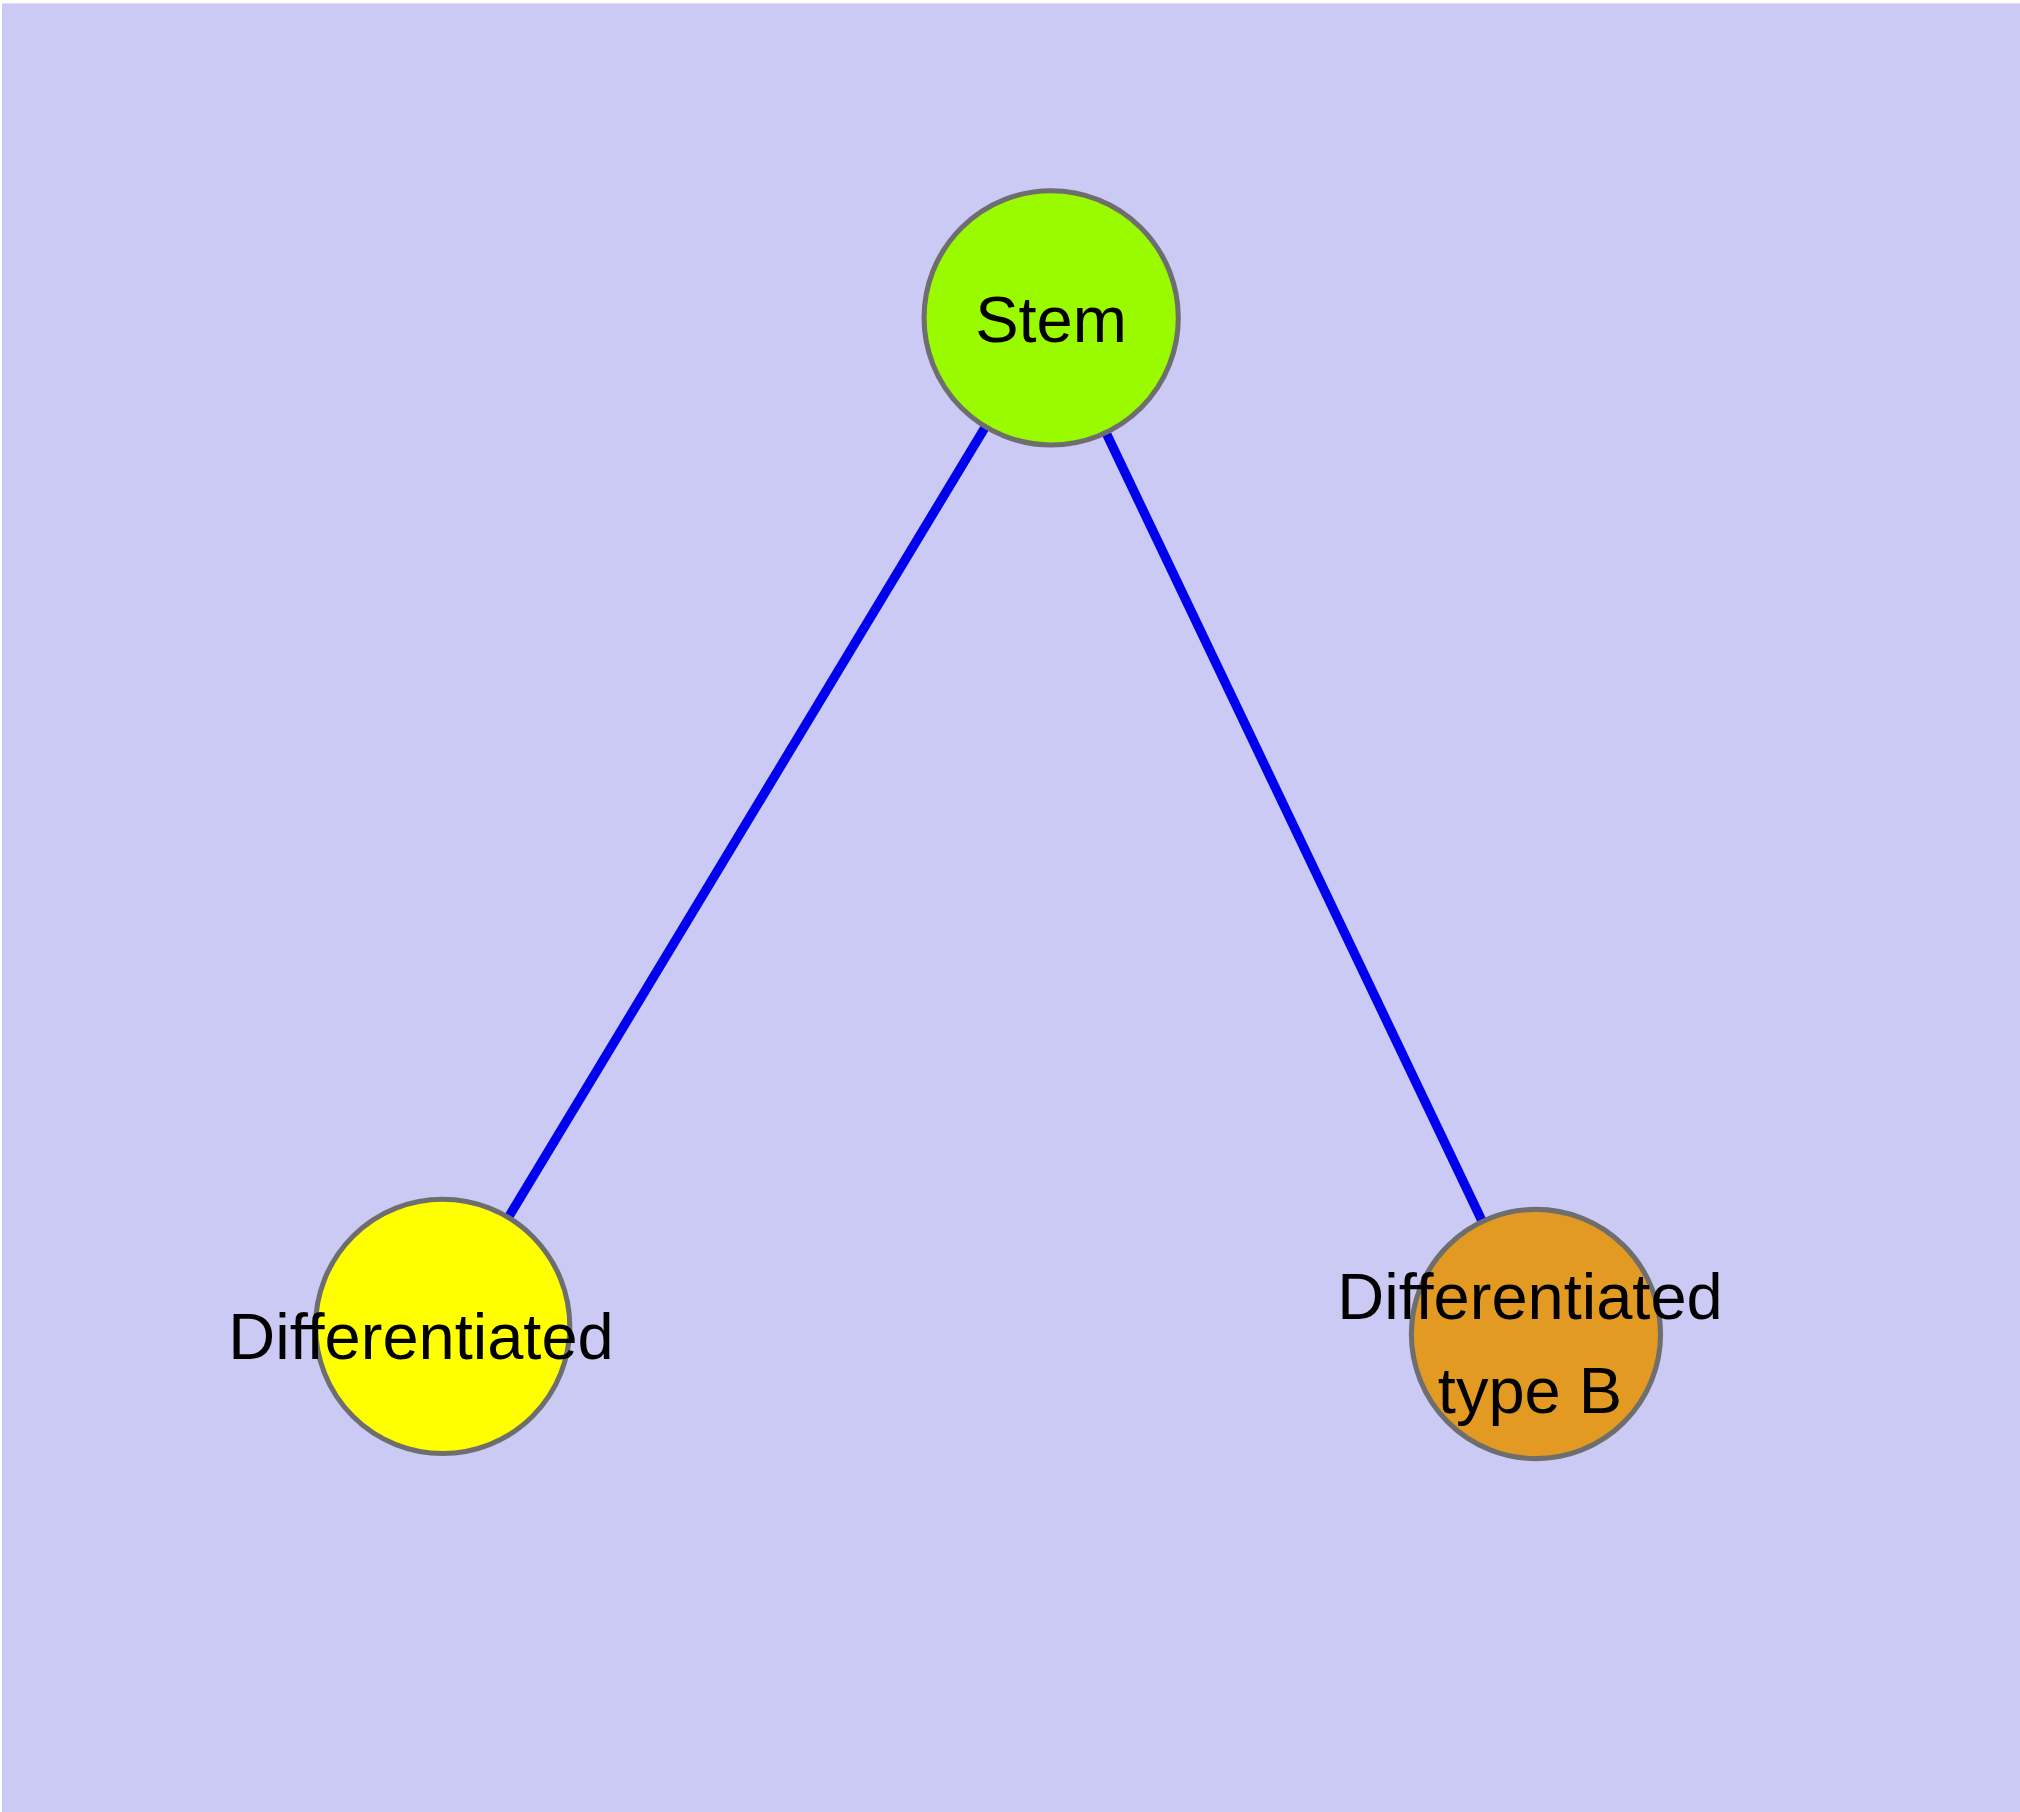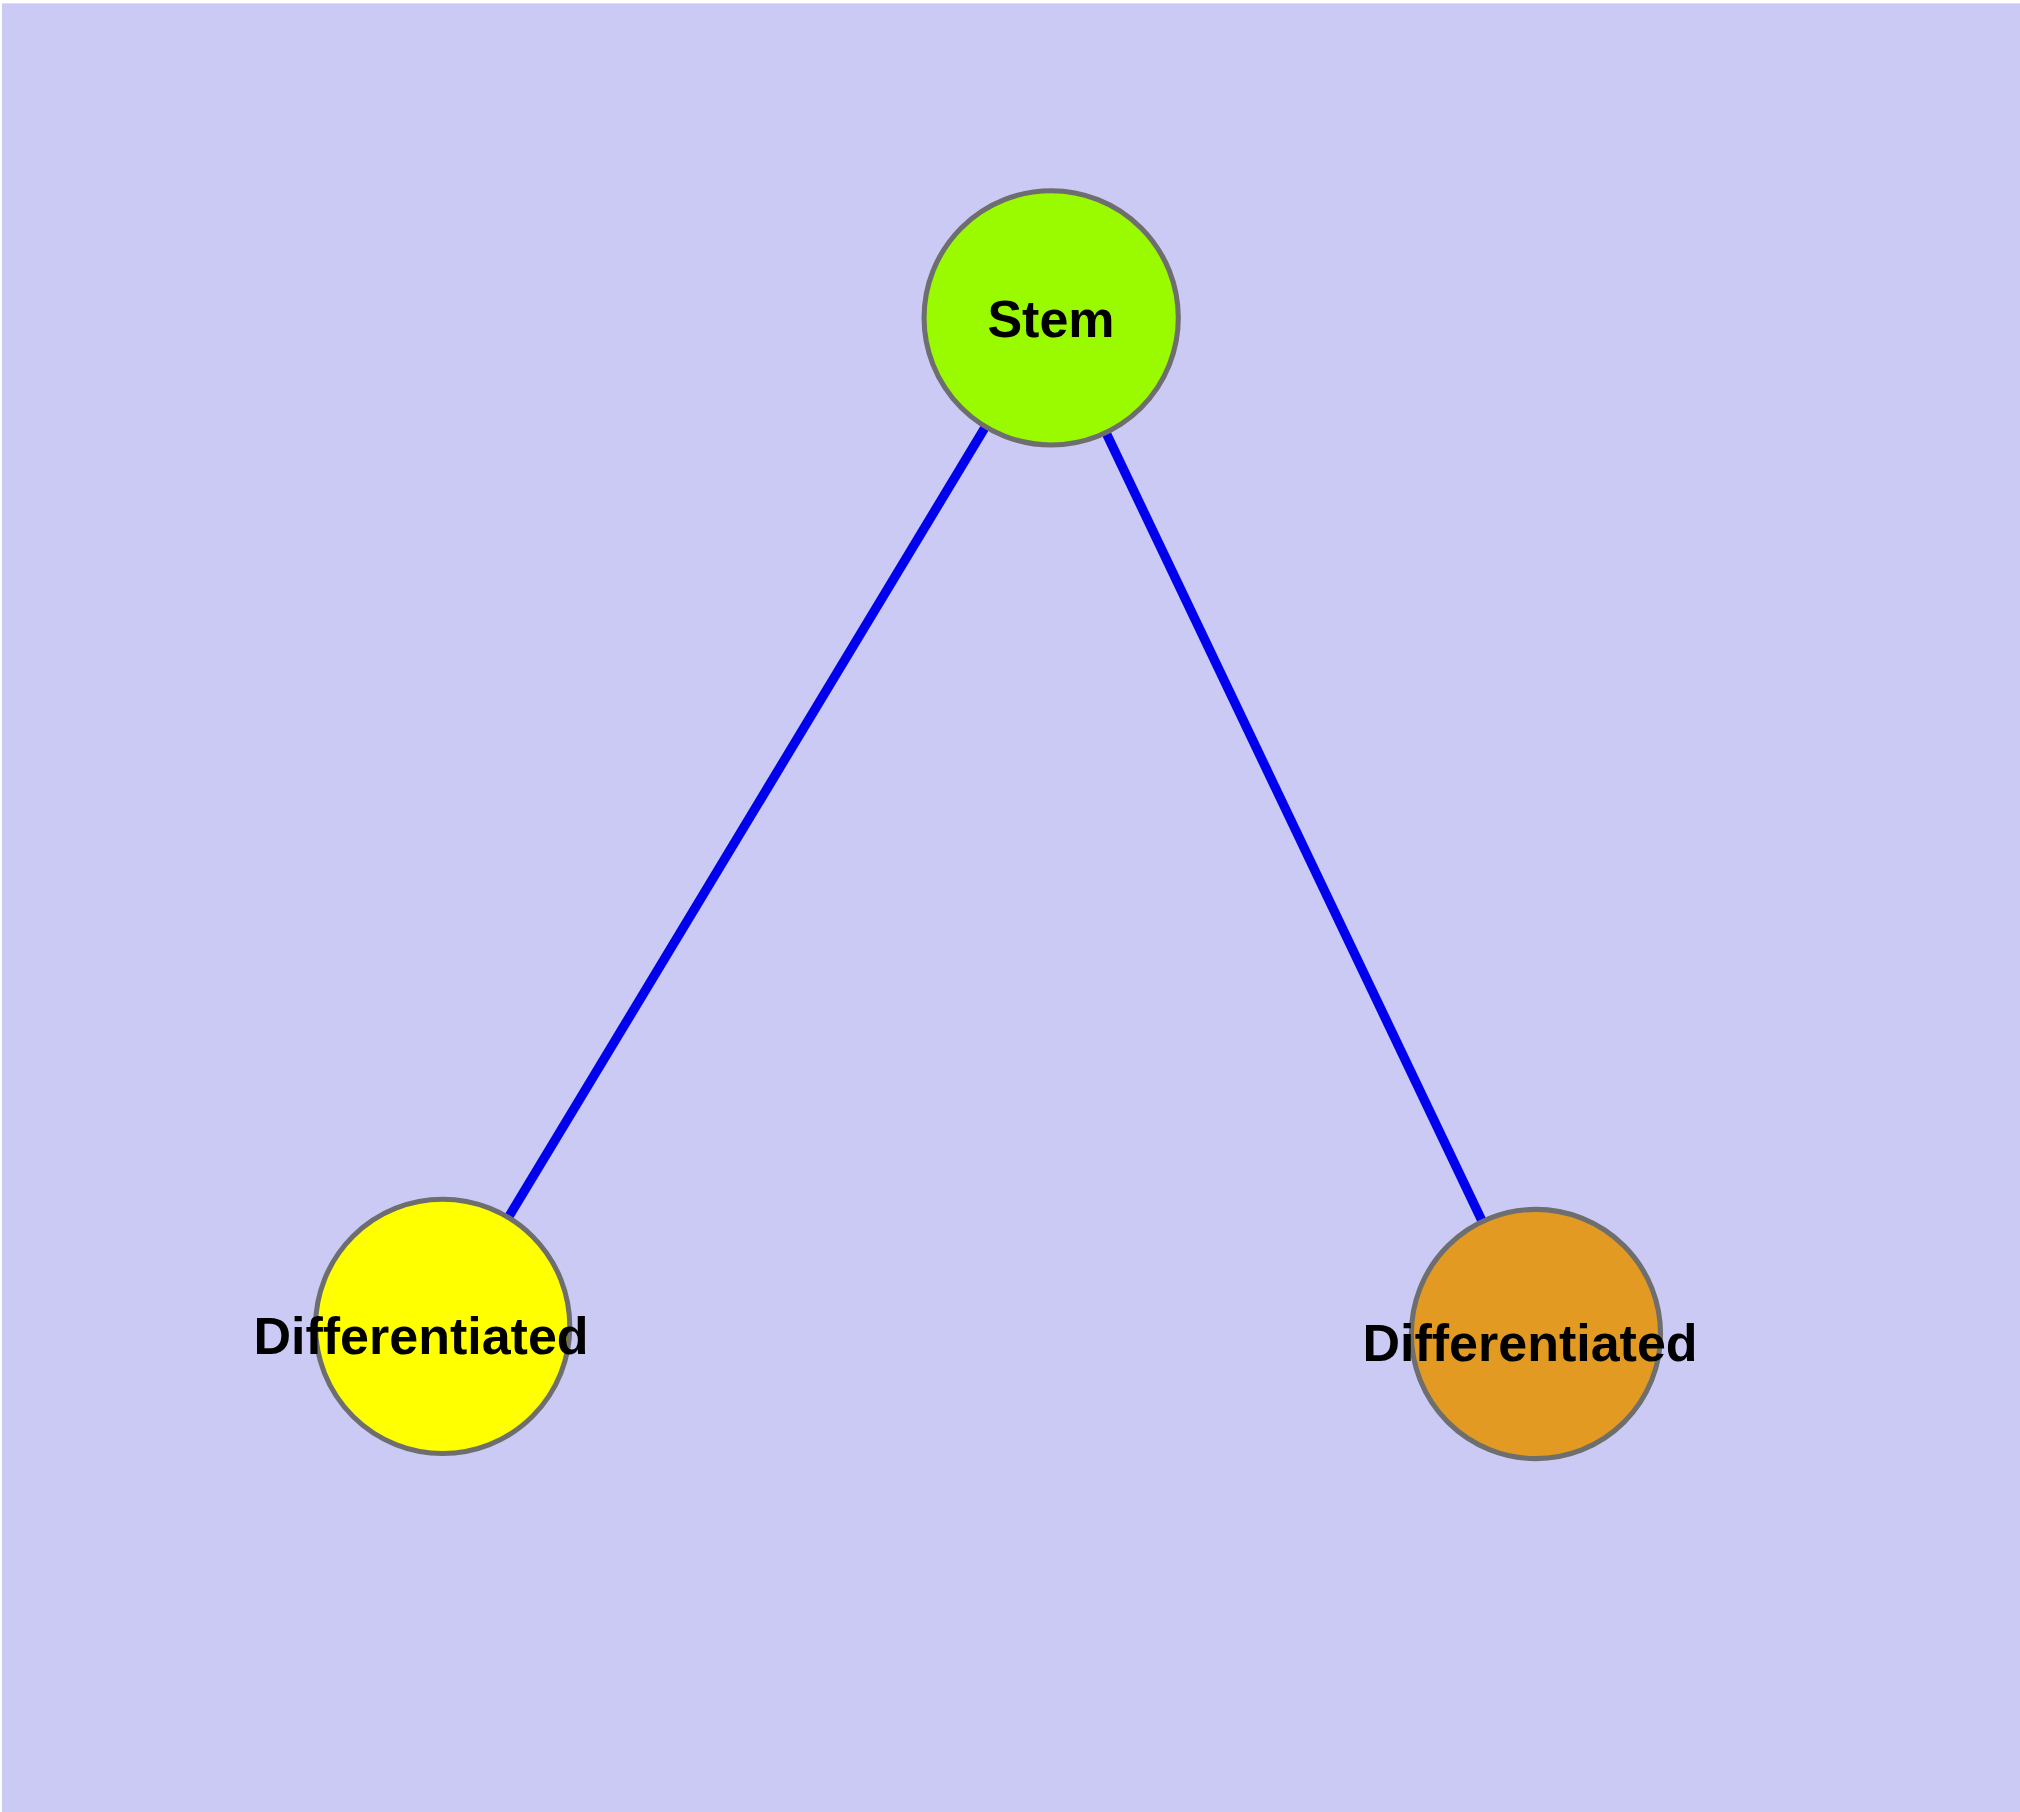--- a/index.html
+++ b/index.html
@@ -21,22 +21,22 @@
   .stage svg {
     position: absolute;
     top: 0;
     left: 0;
     display: block;
   }
   .node-label {
     position: absolute;
     transform: translate(-50%, -50%);
     color: #000000;
-    font-weight: bold;
-    font-size: 52px;
+    font-weight: normal;
+    font-size: 65px;
     line-height: 1.45;
     text-align: center;
     white-space: nowrap;
   }
 </style>
 </head>
 <body>
 
 <div class="stage">
   <svg width="2021" height="1812" viewBox="0 0 2384 2138">
@@ -49,15 +49,16 @@
   </svg>
 
   <div class="node-label" style="left:1051px; top:320px;">Stem</div>
 
   <div class="node-label" style="left:421px; top:1337px;">
     <div>Differentiated</div>
   </div>
 
   <div class="node-label" style="left:1530px; top:1344px;">
     <div>Differentiated</div>
+    <div>type B</div>
   </div>
 </div>
 
 
 </body></html>

